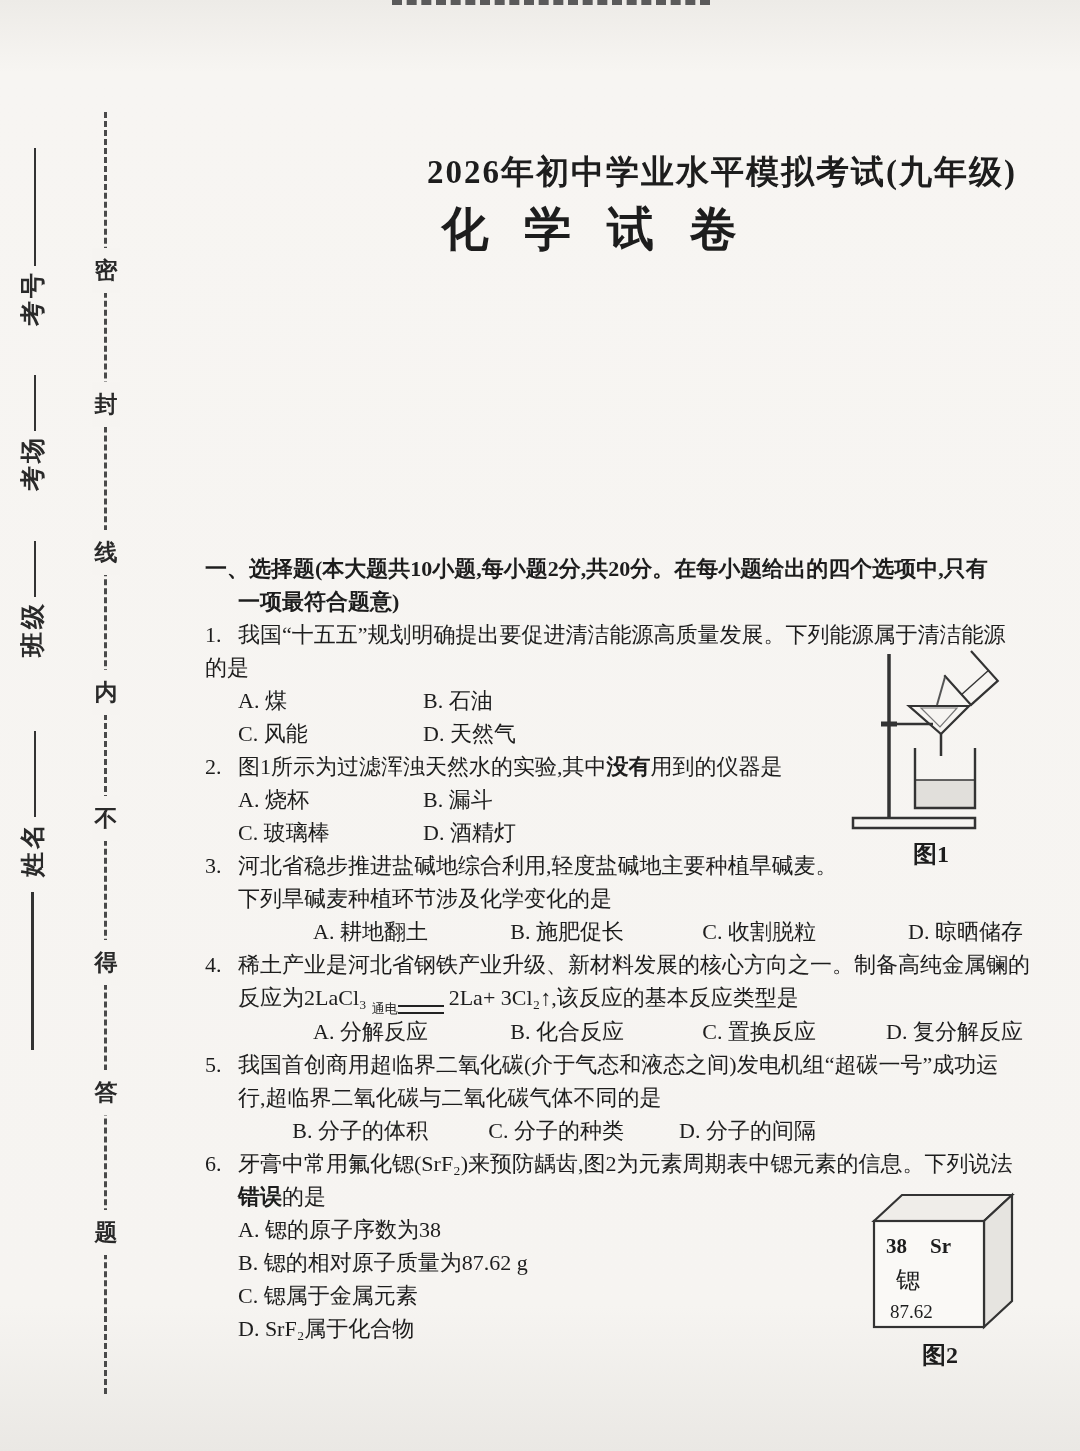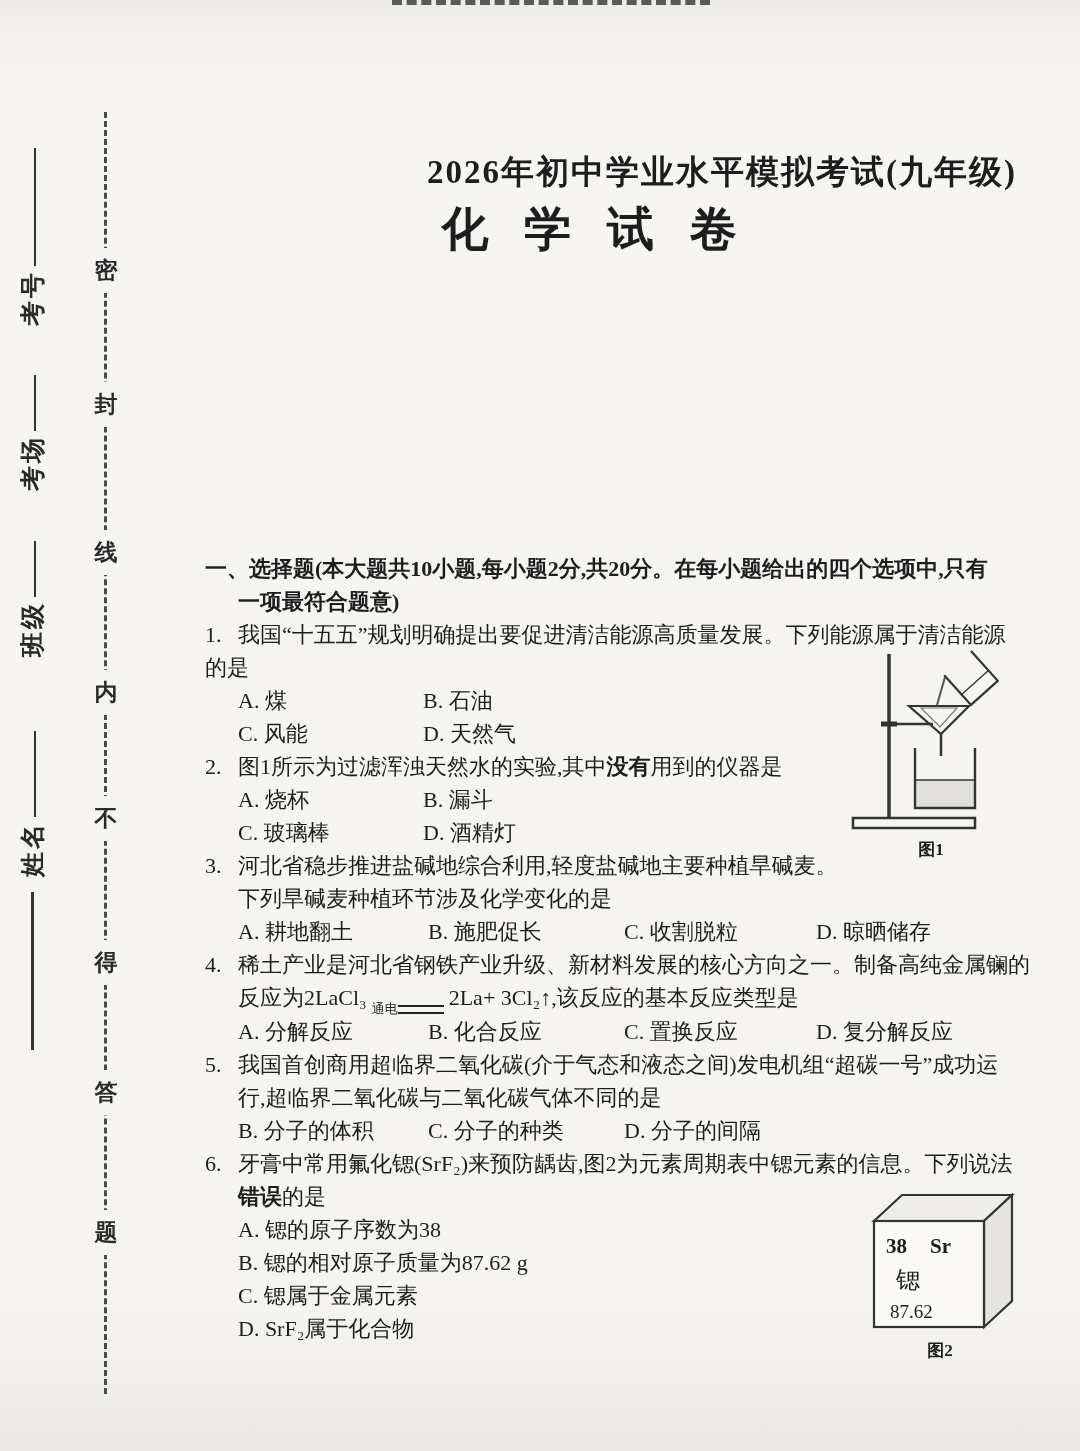--- a/index.html
+++ b/index.html
@@ -30,31 +30,31 @@
   .main{position:absolute;left:205px;top:552px;width:818px;font-size:22px;line-height:33px;}
   .main div{white-space:nowrap;}
   .sec-head{font-weight:700;}
   .indent{padding-left:33px;}
   .q-line{display:flex;}
   .q-num{flex:0 0 33px;}
   .q-text{flex:1;white-space:nowrap;}
   .em{font-weight:900;}
   .opts{padding-left:33px;}
   .grid2{display:grid;grid-template-columns:185px 1fr;}
-  .grid4{display:grid;grid-template-columns:190px 196px 192px 1fr;}
+  .grid4{display:grid;grid-template-columns:190px 196px 192px 1fr;text-align:right;}
   .opt{white-space:nowrap;}
   .eq-cond{display:inline-flex;flex-direction:row;align-items:center;vertical-align:-8px;margin:0 5px;}
   .cond-text{font-size:13px;line-height:13px;white-space:nowrap;}
   .dbl-line{width:46px;height:5px;border-top:2px solid #222;border-bottom:2px solid #222;margin-top:1px;}
 
   
   .fig{position:absolute;text-align:center;}
   .fig1{left:845px;top:650px;width:172px;}
   .fig2{left:862px;top:1183px;width:156px;}
-  .fig-cap{font-size:17px;font-weight:600;margin-top:2px;}
+  .fig-cap{font-size:24px;font-weight:600;margin-top:2px;}
 
   .footer{position:absolute;top:1456px;left:205px;width:812px;text-align:center;font-size:21px;letter-spacing:1px;}
 </style>
 </head>
 <body>
 
 <div class="page">
 
   <div class="top-dash"></div>
 

